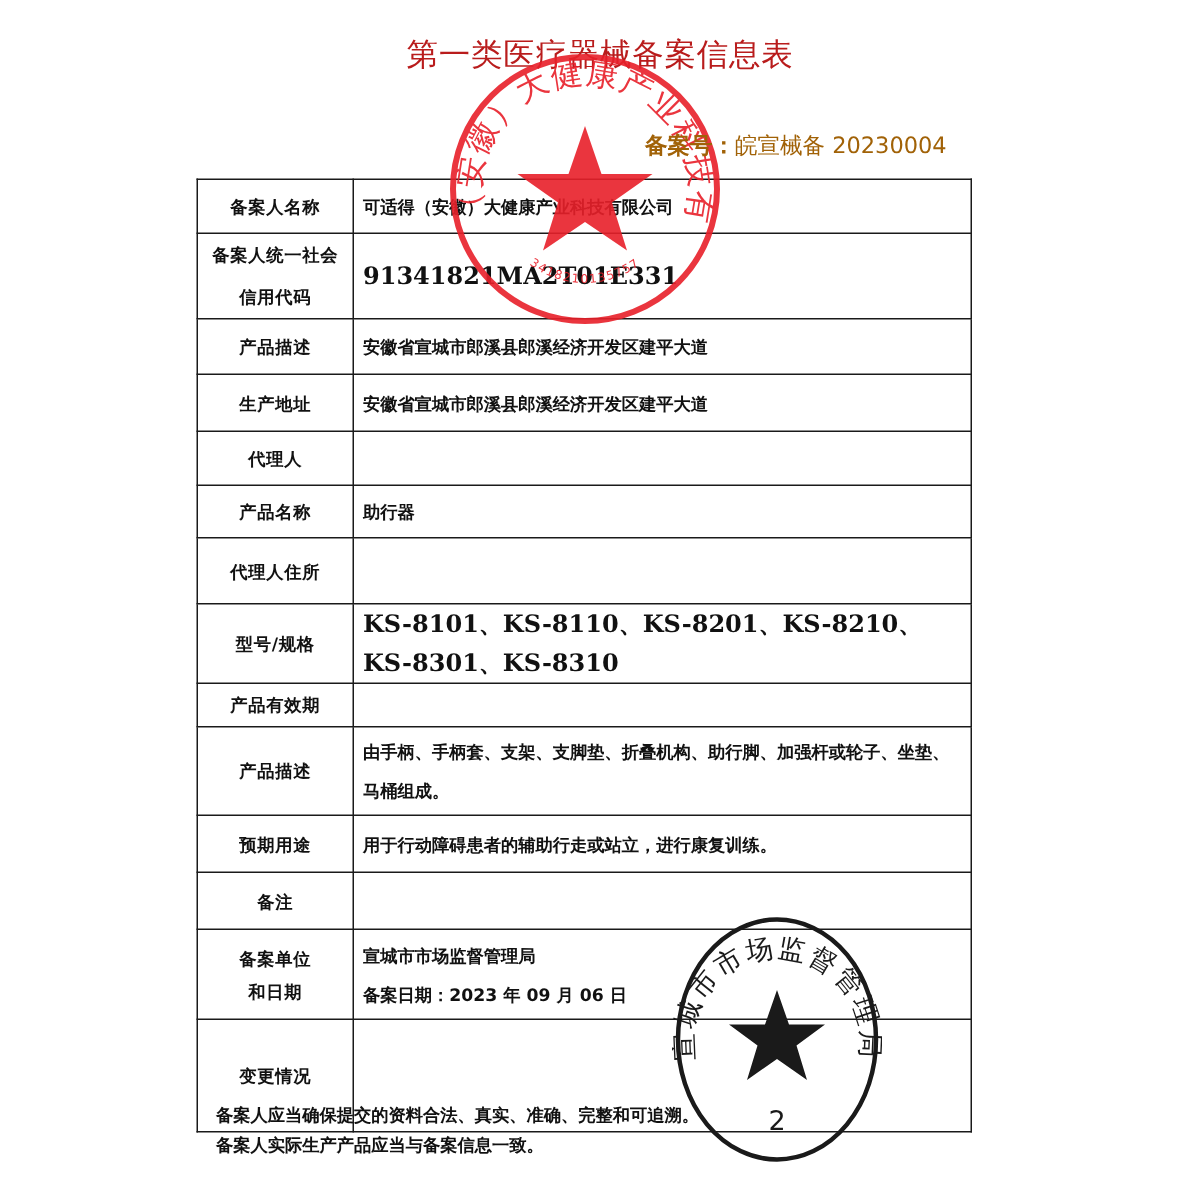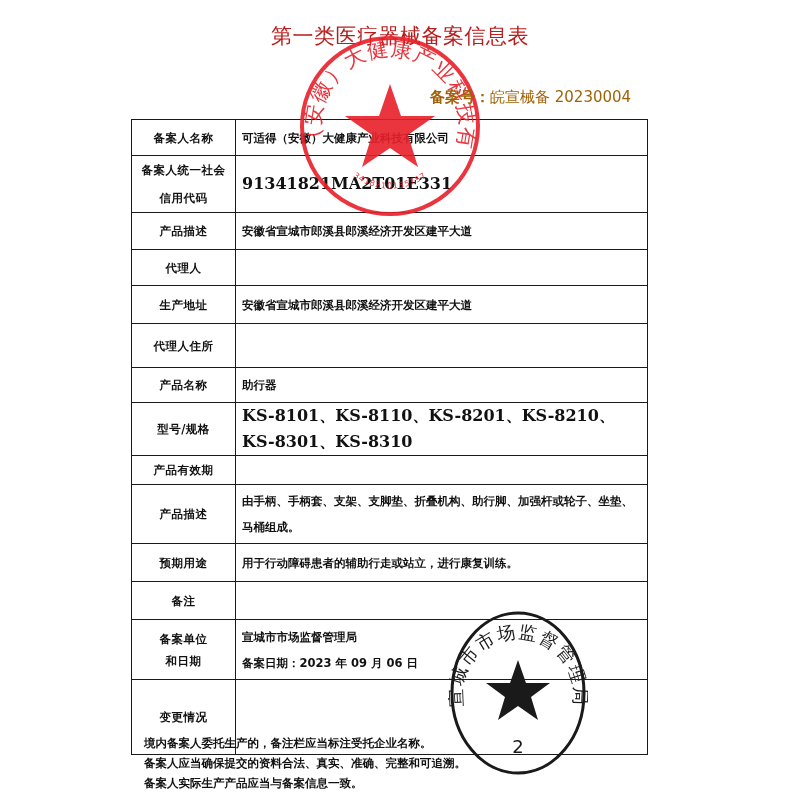--- a/index.html
+++ b/index.html
@@ -121,35 +121,35 @@
     <td class="label">
       <div>备案人统一社会</div>
       <div style="margin-top:6px">信用代码</div>
     </td>
     <td class="value mono">91341821MA2T01E331</td>
   </tr>
   <tr style="height:37px">
     <td class="label">产品描述</td>
     <td class="value">安徽省宣城市郎溪县郎溪经济开发区建平大道</td>
   </tr>
-  <tr style="height:36px">
-    <td class="label">代理人</td>
-    <td class="value"></td>
-  </tr>
   <tr style="height:38px">
     <td class="label">生产地址</td>
     <td class="value">安徽省宣城市郎溪县郎溪经济开发区建平大道</td>
   </tr>
-  <tr style="height:44px">
-    <td class="label">代理人住所</td>
+  <tr style="height:36px">
+    <td class="label">代理人</td>
     <td class="value"></td>
   </tr>
   <tr style="height:35px">
     <td class="label">产品名称</td>
     <td class="value">助行器</td>
+  </tr>
+  <tr style="height:44px">
+    <td class="label">代理人住所</td>
+    <td class="value"></td>
   </tr>
   <tr style="height:30px">
     <td class="label">型号/规格</td>
     <td class="value mono">KS-8101、KS-8110、KS-8201、KS-8210、KS-8301、KS-8310</td>
   </tr>
   <tr style="height:29px">
     <td class="label">产品有效期</td>
     <td class="value"></td>
   </tr>
   <tr style="height:59px">
@@ -178,21 +178,20 @@
     </td>
   </tr>
   <tr style="height:75px">
     <td class="label">变更情况</td>
     <td class="value"></td>
   </tr>
 </tbody>
   </table>
 
 <div class="notes">
-  <div>境内备案人委托生产的，备注栏应当标注受托企业名称。</div>
   <div>备案人应当确保提交的资料合法、真实、准确、完整和可追溯。</div>
   <div>备案人实际生产产品应当与备案信息一致。</div>
 </div>
 
 <div class="stamp stamp-red">
   <svg width="184" height="184" viewBox="0 0 184 184">
     <defs>
       <path id="redArc" d="M 27 118 A 70 70 0 1 1 157 118" fill="none"></path>
       <path id="redBottomArc" d="M 52 140 A 62 62 0 0 0 132 140" fill="none"></path>
     </defs>

